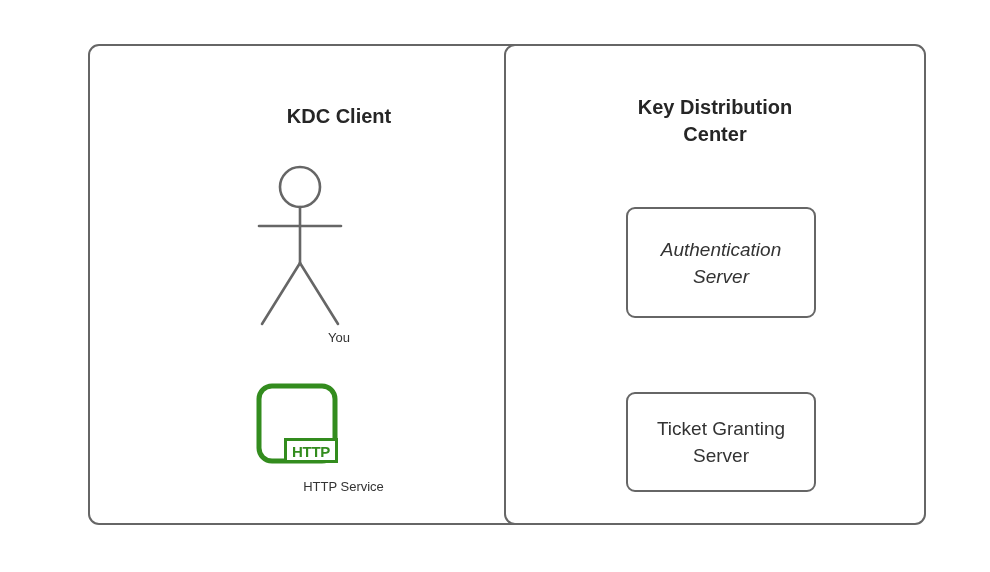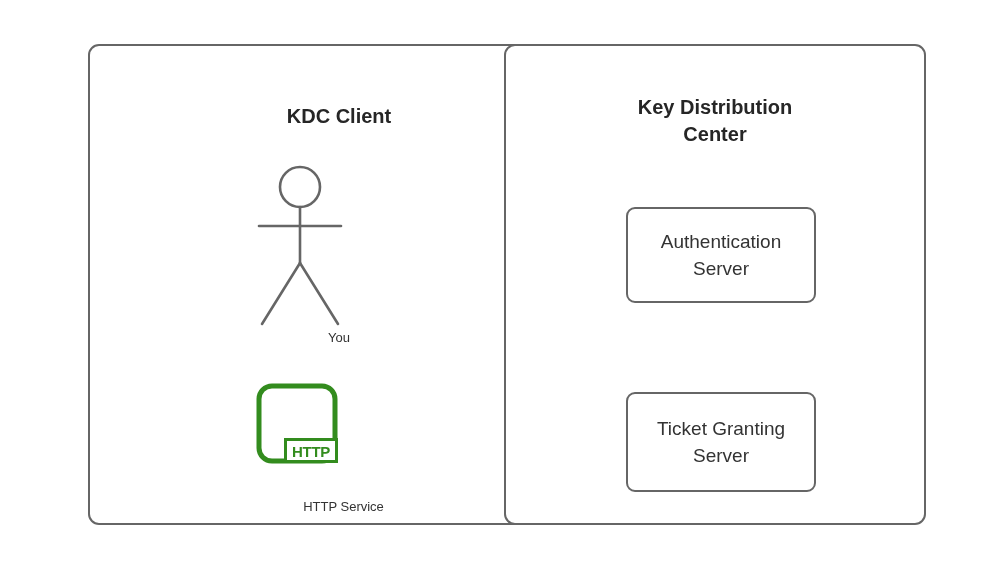--- a/index.html
+++ b/index.html
@@ -57,21 +57,21 @@
   }
   .diagram-label{
     position:absolute;
     left:0;right:0;
     text-align:center;
     font-size:13px;
     line-height:22px;
     color:var(--label_text);
   }
   .you-label{top:281px;}
-  .http-service-label{top:450px;text-indent:9px;}
+  .http-service-label{top:430px;text-indent:9px;}
   .http-svg{
     position:absolute;
     left:166px;top:337px;
     width:84px;height:82px;
   }
   .http-frame{
     fill:none;
     stroke:var(--service_green);
     stroke-width:5;
   }
@@ -92,21 +92,21 @@
     left:120px;
     width:190px;
     background:#ffffff;
     border:2px solid var(--node_border);
     border-radius:9px;
     display:flex;
     align-items:center;
     justify-content:center;
     text-align:center;
   }
-  .server-node-auth{top:161px;height:96px;}
+  .server-node-auth{top:161px;height:111px;font-style:italic;}
   .server-node-tgs{top:339px;height:100px;margin-top:7px;}
   .server-node .server-label{
     font-size:19px;
     line-height:27px;
     color:var(--label_text);
     max-width:165px;
   }
 </style>
 </head>
 <body>

